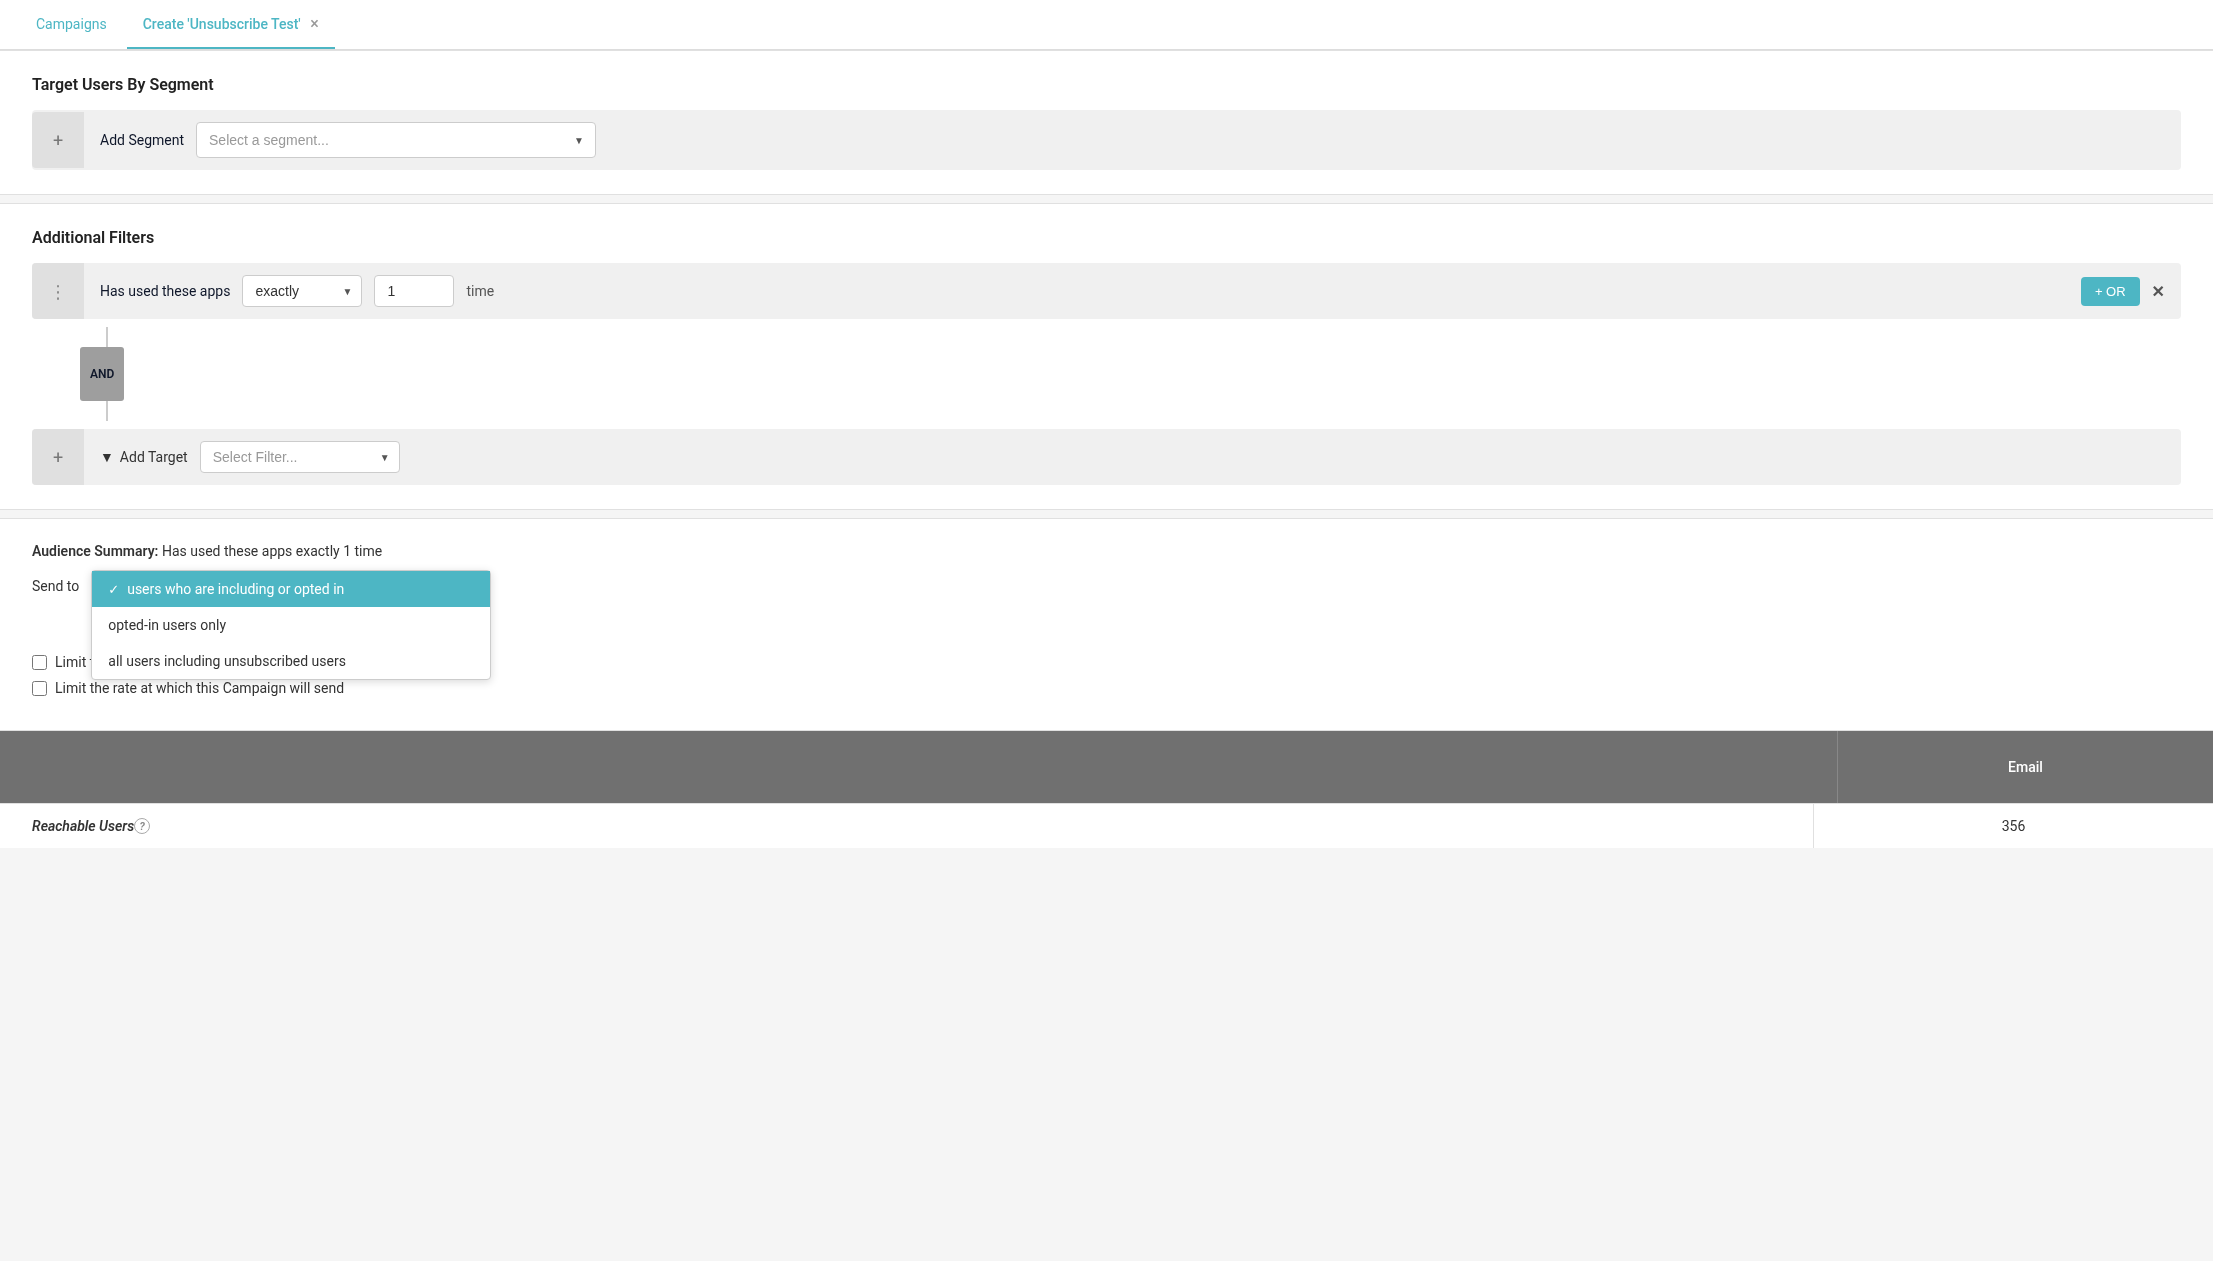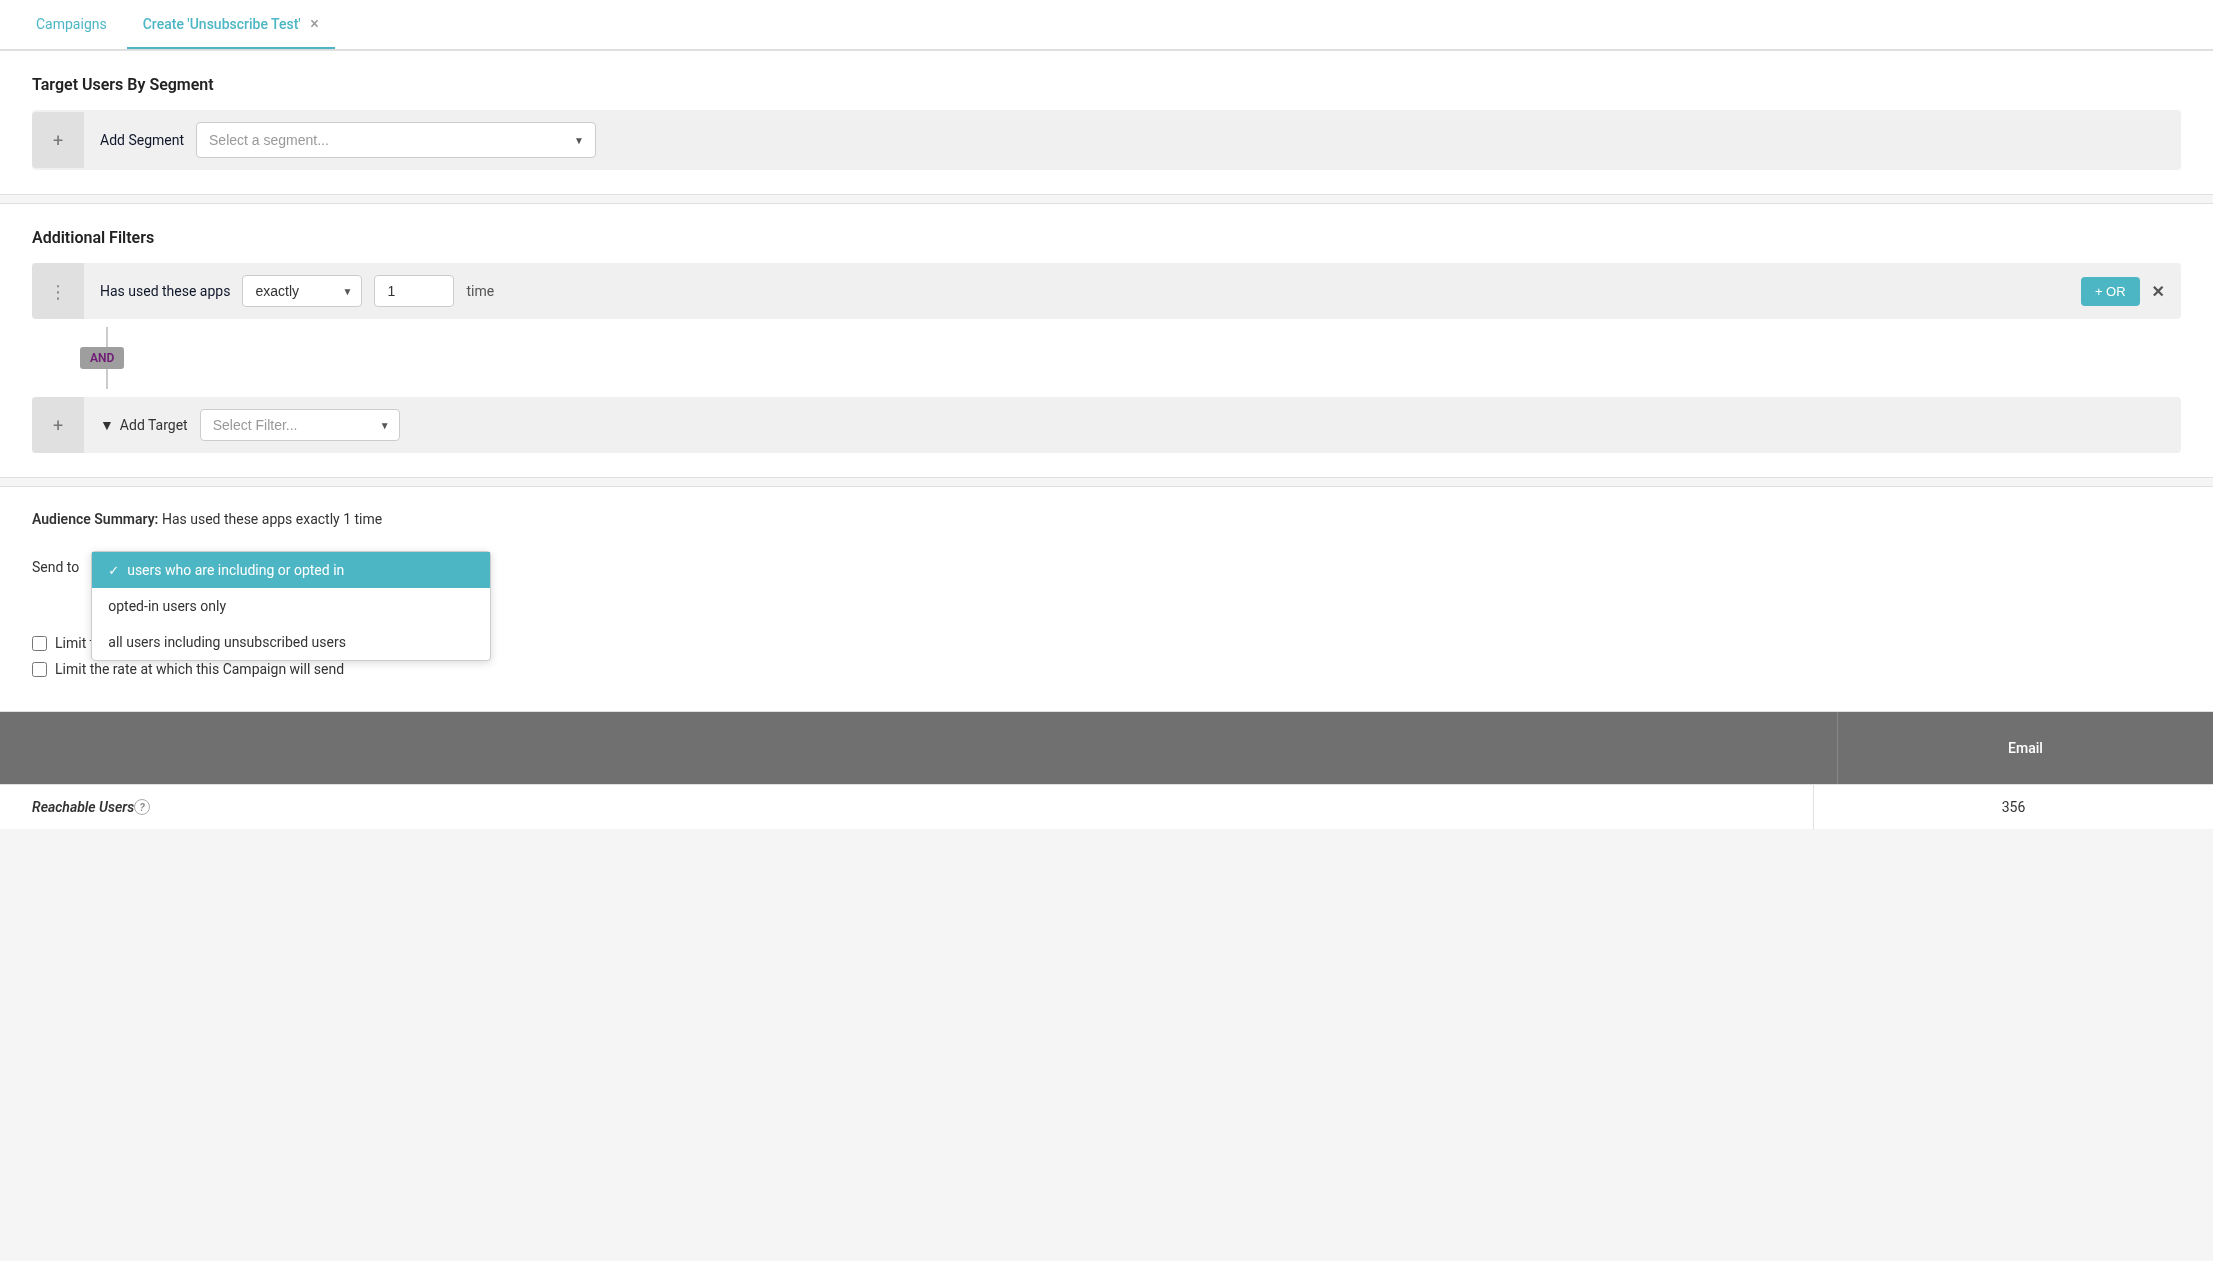--- a/index.html
+++ b/index.html
@@ -183,24 +183,24 @@
 
     .and-line {
       width: 2px;
       height: 20px;
       background: #ccc;
       margin-left: 25px;
     }
 
     .and-badge {
       background: #9e9e9e;
-      color: #701a75;
+      color: #0f172a;
       font-size: 12px;
       font-weight: 600;
-      padding: 4px 10px;
+      padding: 20px 10px;
       border-radius: 3px;
       margin-left: 16px;
       text-align: center;
     }
 
     
     .add-filter-row {
       display: flex;
       align-items: center;
       background: #f0f0f0;
@@ -270,21 +270,21 @@
     
     .audience-section {
       padding: 24px 32px;
       background: #fff;
       border-top: 1px solid #e0e0e0;
     }
 
     .audience-summary-label {
       font-size: 14px;
       color: #333;
-      margin-bottom: 24px;
+      margin-bottom: 11px;
     }
 
     .audience-summary-label strong {
       font-weight: 600;
     }
 
     
     .send-to-row {
       display: flex;
       align-items: flex-start;

